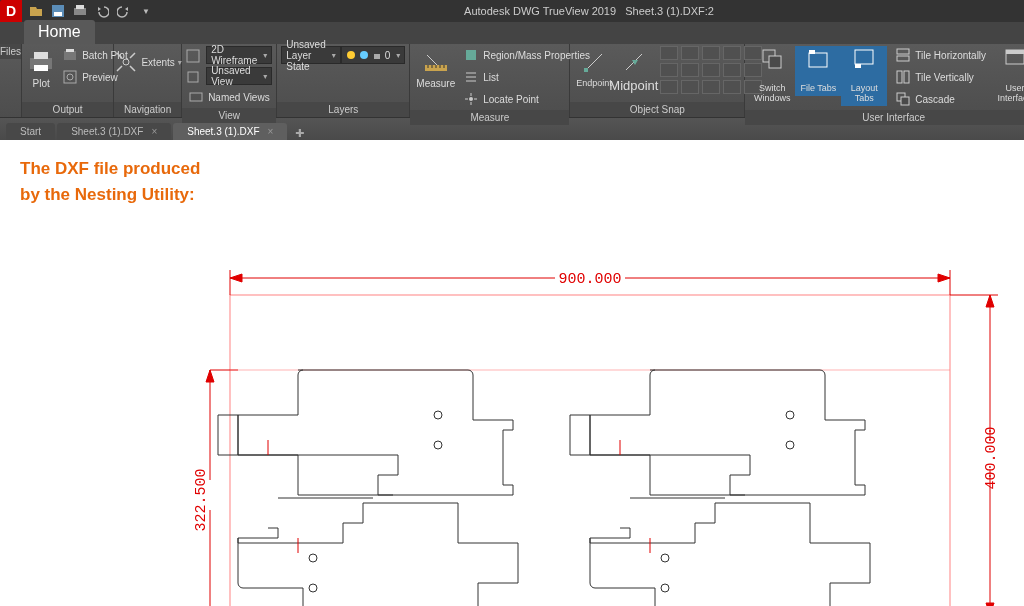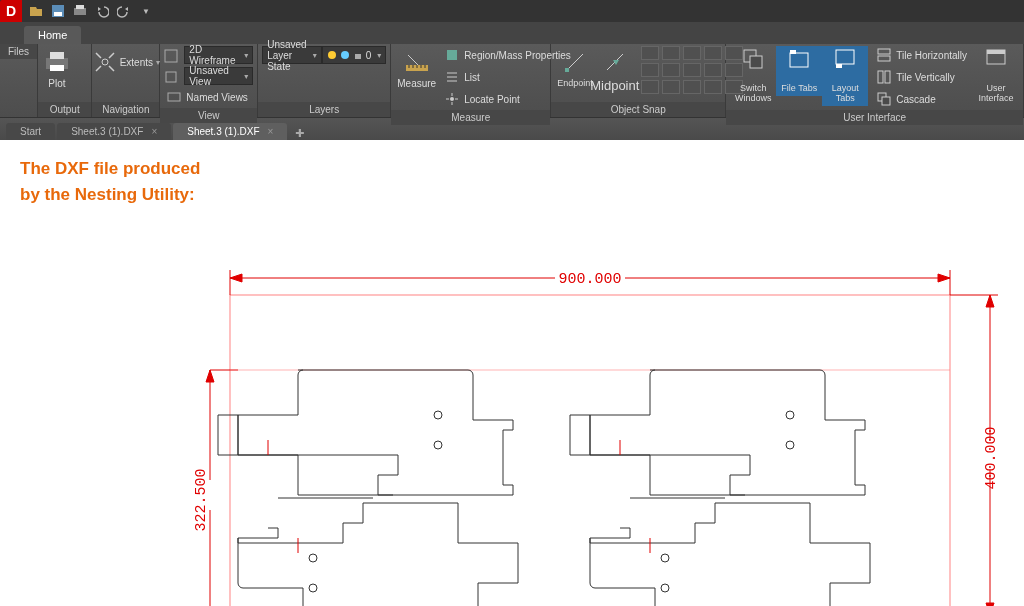--- a/index.html
+++ b/index.html
@@ -7,21 +7,21 @@
 
   
   .title-bar { background: #333; height: 22px; display: flex; align-items: center; color: #ccc; font-size: 11px; }
   .logo { width: 22px; height: 22px; background: #c00; color: #fff; font-weight: bold; display: flex; align-items: center; justify-content: center; font-size: 14px; border-radius: 2px 0 0 0; }
   .qat { display: flex; gap: 6px; margin-left: 6px; }
   .qat span { width: 16px; height: 16px; display: inline-flex; align-items: center; justify-content: center; color: #bbb; }
   .title-text { flex: 1; text-align: center; color: #ccc; }
 
   
   .menu-row { background: #444; height: 22px; display: flex; align-items: flex-end; padding-left: 24px; }
-  .menu-tab { padding: 3px 14px; color: #ccc; font-size: 11px; background: #555; border-radius: 3px 3px 0 0; margin-right: 3px; }
+  .menu-tab { padding: 3px 14px; color: #ccc; font-size: 16px; background: #555; border-radius: 3px 3px 0 0; margin-right: 3px; }
   .menu-tab.active { background: #595959; color: #fff; }
 
   
   .ribbon { background: linear-gradient(#5a5a5a, #4d4d4d); display: flex; height: 74px; border-bottom: 1px solid #333; }
   .panel { border-right: 1px solid #3a3a3a; display: flex; flex-direction: column; justify-content: space-between; padding: 0; }
   .panel-body { flex: 1; display: flex; align-items: flex-start; padding: 2px 4px; }
   .panel-title { text-align: center; font-size: 10px; color: #ccc; padding: 2px 0; background: #474747; }
   .big-btn { display: flex; flex-direction: column; align-items: center; justify-content: center; width: 44px; padding: 2px 2px; color: #ddd; font-size: 10px; text-align: center; gap: 2px; }
   .big-btn .icon { width: 28px; height: 28px; display:flex; align-items:center; justify-content:center; }
   .small-row { display: flex; flex-direction: column; gap: 4px; margin-left: 4px; }
@@ -77,20 +77,23 @@
         </svg>
       </span>
     <span>
         <svg width="14" height="14" viewBox="0 0 14 14">
           <path d="M5 3a5 5 0 105 5" fill="none" stroke="#bbb" stroke-width="1.5"></path>
           <path d="M11 3l-3 2 3 2z" fill="#bbb"></path>
         </svg>
       </span>
     <span style="font-size:8px;">▼</span>
   </div>
+  <div class="title-text">
+    <span>Autodesk DWG TrueView 2019</span>&nbsp;&nbsp;&nbsp;<span>Sheet.3 (1).DXF:2</span>
+  </div>
 </div>
 
 <div class="menu-row">
   <div class="menu-tab active">Home</div>
   <div style="flex:1"></div>
 </div>
 
 <div class="ribbon">
 
   <div class="panel" style="width:64px">
@@ -101,20 +104,40 @@
     <div class="panel-body">
       <div class="big-btn" style="width:30px">
         <span class="icon">
             <svg width="26" height="22" viewBox="0 0 26 22">
               <rect x="2" y="7" width="22" height="11" fill="#777"></rect>
               <rect x="6" y="1" width="14" height="7" fill="#ddd"></rect>
               <rect x="6" y="14" width="14" height="6" fill="#fff"></rect>
             </svg>
           </span>
         <span>Plot</span>
+      </div>
+      <div class="small-row">
+        <div class="small-btn">
+          <span class="icon">
+              <svg width="14" height="14">
+                <rect x="1" y="3" width="12" height="9" fill="#777"></rect>
+                <rect x="3" y="1" width="8" height="3" fill="#ddd"></rect>
+              </svg>
+            </span>
+          <span>Batch Plot</span>
+        </div>
+        <div class="small-btn">
+          <span class="icon">
+              <svg width="14" height="14">
+                <rect x="1" y="1" width="12" height="12" fill="none" stroke="#aaa"></rect>
+                <circle cx="7" cy="7" r="3" fill="none" stroke="#aaa"></circle>
+              </svg>
+            </span>
+          <span>Preview</span>
+        </div>
       </div>
     </div>
     <div class="panel-title">Output</div>
   </div>
 
   <div class="panel" style="width:68px">
     <div class="panel-body">
       <div class="big-btn" style="width:60px; flex-direction:row; gap:3px">
         <span class="icon">
             <svg width="24" height="24" viewBox="0 0 24 24">

